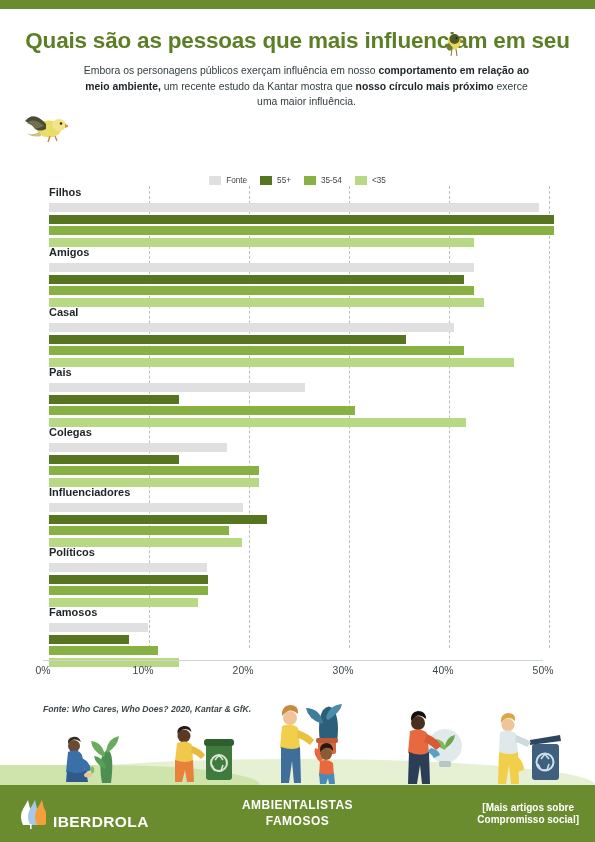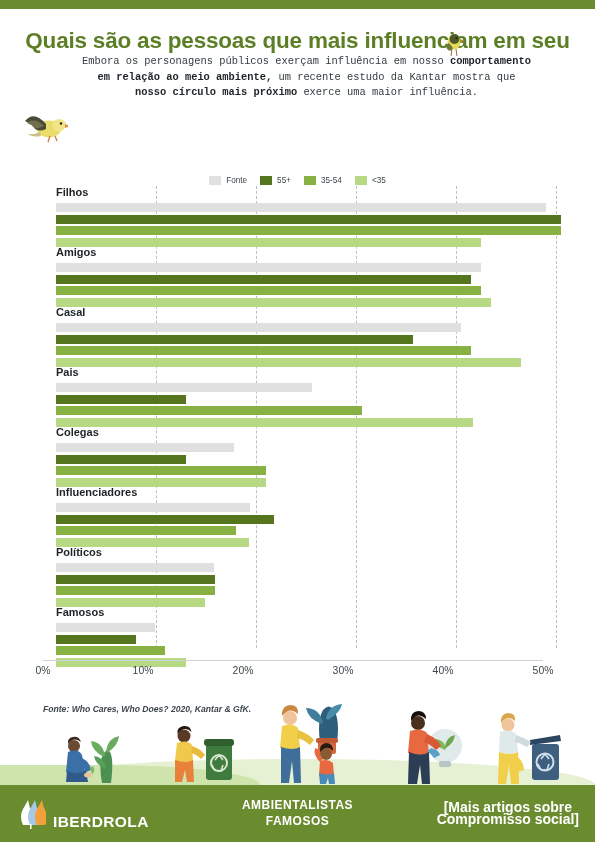--- a/index.html
+++ b/index.html
@@ -26,26 +26,25 @@
     color:#5c7f26;
     font-size:22.5px;
     font-weight:bold;
     line-height:25px;
     letter-spacing:-0.2px;
     padding:0 18px;
   }
   .title .l2{ display:block; }
 
   .subtitle{
-    margin-top:1px;
+    margin-top:10px;
     color:#333c40;
     font-size:10.4px;
     line-height:15.5px;
     padding:0 62px 0 80px;
-    font-family:Liberation Mono, monospace;
   }
   .subtitle b{ font-weight:bold; color:#1d2327; }
 
   
   .bird-top{
     position:absolute; left:440px; top:31px; width:26px; height:30px;
   }
   .bird-left{
     position:absolute; left:22px; top:104px; width:46px; height:42px;
   }
@@ -57,21 +56,21 @@
   }
   .legend-item{ display:flex; align-items:center; gap:5px; }
   .legend-swatch{ width:12px; height:9px; display:block; }
   .legend-label{ font-size:8.2px; color:#3d4549; }
 
   
   .chart{
     position:absolute; top:186px; left:0; width:595px; height:480px;
   }
   .plot{
-    position:absolute; left:56px; top:0; width:500px; height:470px;
+    position:absolute; left:49px; top:0; width:500px; height:470px;
   }
   .gridline{
     position:absolute; top:0; bottom:8px; width:1px;
     border-left:1px dashed #b9bfc2;
   }
   .group{ position:absolute; left:0; width:500px; }
   .group-label{
     position:absolute; left:0; top:0;
     font-size:11px; font-weight:bold; color:#1d2327;
     white-space:nowrap; z-index:4;
@@ -125,21 +124,21 @@
   .brand-name{
     color:#ffffff; font-size:15.5px; font-weight:bold; letter-spacing:0.4px;margin-top:16px;
   }
   .footer-center{
     position:absolute; left:0; width:595px; text-align:center;
     color:#ffffff; font-size:12px; font-weight:bold; line-height:15.5px;
     letter-spacing:0.5px;
   }
   .footer-right{
     position:absolute; right:16px; text-align:center;
-    color:#ffffff; font-size:14px; font-weight:bold; line-height:11.5px;
+    color:#ffffff; font-size:10px; font-weight:bold; line-height:11.5px;
   }
 </style>
 </head>
 <body>
 
 <div class="topbar"></div>
 
 <div class="header">
   <div class="title">
     <span class="l1">Quais são as pessoas que mais influenciam em seu</span>

